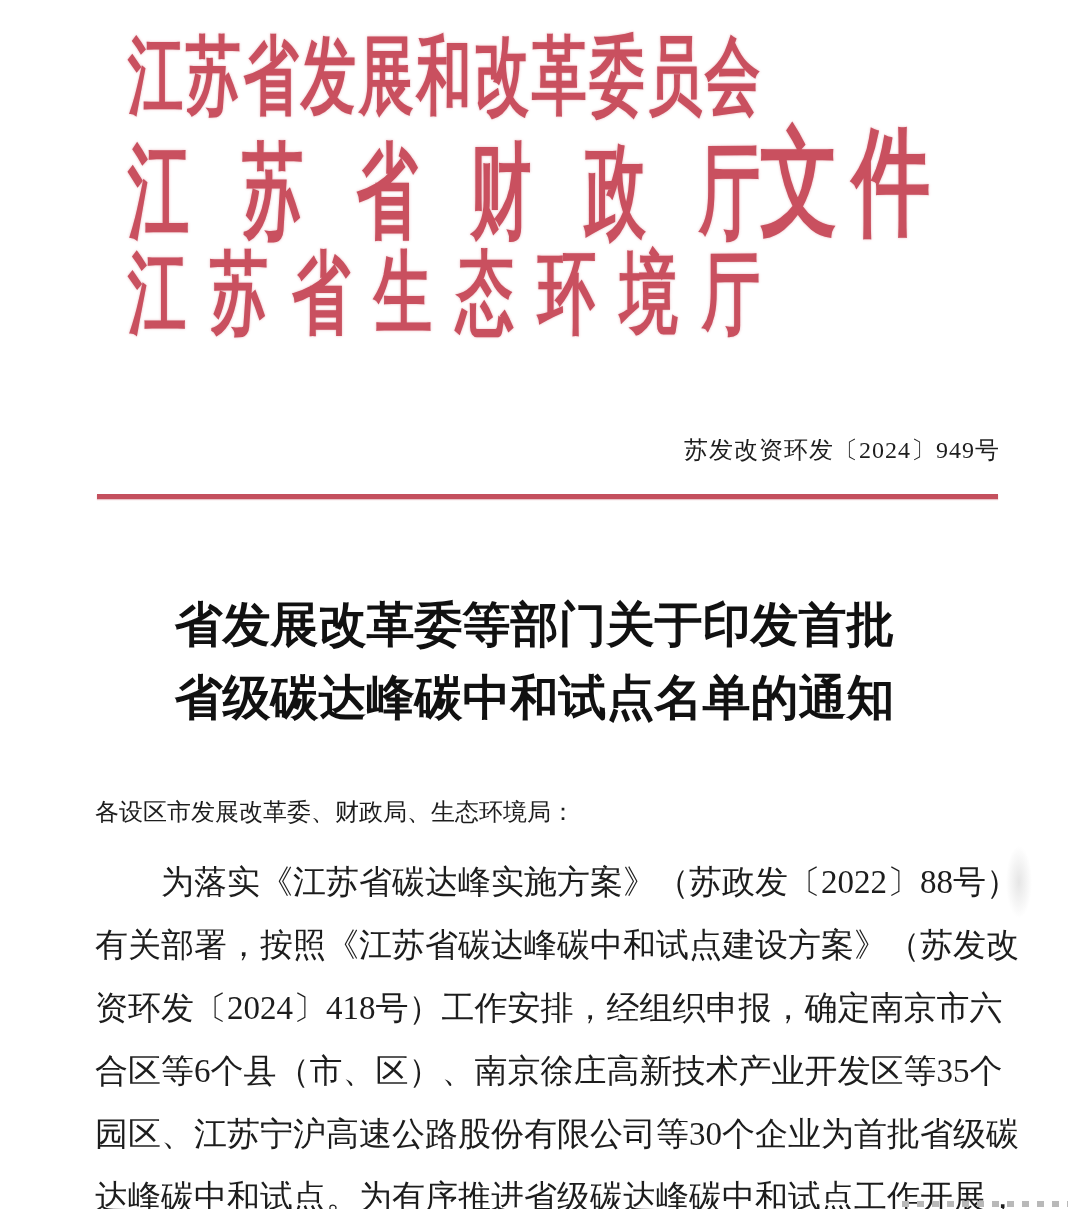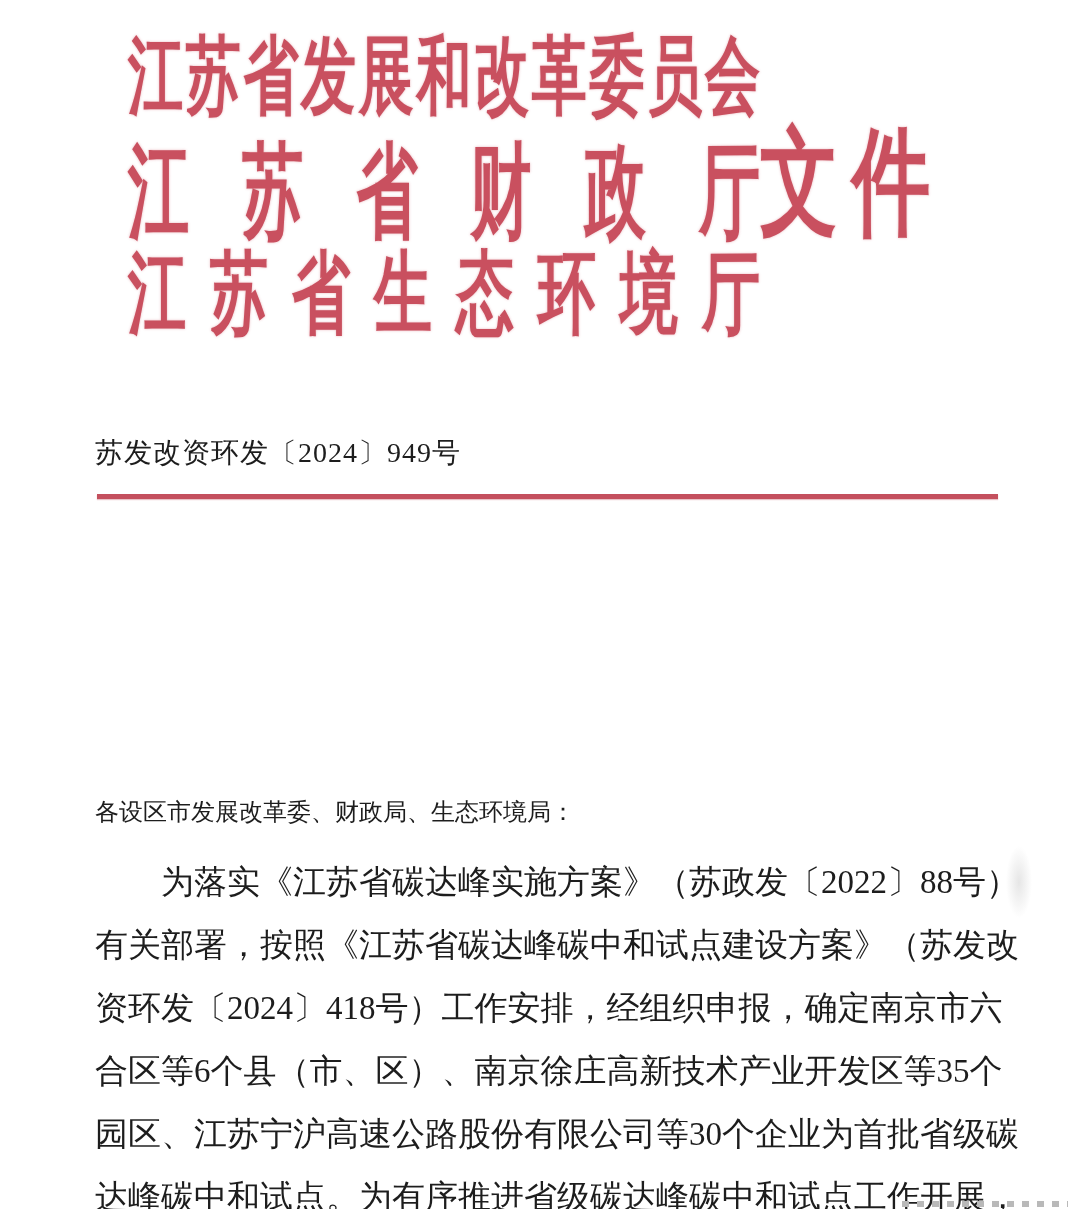--- a/index.html
+++ b/index.html
@@ -38,21 +38,21 @@
     white-space:nowrap;
   }
 
   
   .spread { display:flex; justify-content:space-between; }
   .spread span { display:block; white-space:pre; }
 
   
   .doc-number {
     position:absolute; top:434px; left:95px; width:905px;
-    text-align:left; font-size:28px;
+    text-align:right; font-size:24px;
     color:var(--text-dark, #1d1d1d);
     letter-spacing:1px;
   }
 
   
   .red-rule {
     position:absolute; top:494px; left:97px; width:901px; height:5px;
     background:var(--rule-red, #c4505e);
     box-shadow:0 1px 1px rgba(196,80,94,0.35);
   }
@@ -127,20 +127,24 @@
       <span>环</span>
       <span>境</span>
       <span>厅</span>
     </div>
   <div id="doctype">文件</div>
 
   <div class="doc-number">苏发改资环发〔2024〕949号</div>
 
   <div class="red-rule"></div>
 
+  <div class="title">
+    <div>省发展改革委等部门关于印发首批</div>
+    <div>省级碳达峰碳中和试点名单的通知</div>
+  </div>
 
   <div class="salutation">各设区市发展改革委、财政局、生态环境局：</div>
 
   <div class="paragraph">
       <div class="body-line spread">
         <span>　</span>
         <span>　</span>
         <span>为</span>
         <span>落</span>
         <span>实</span>

